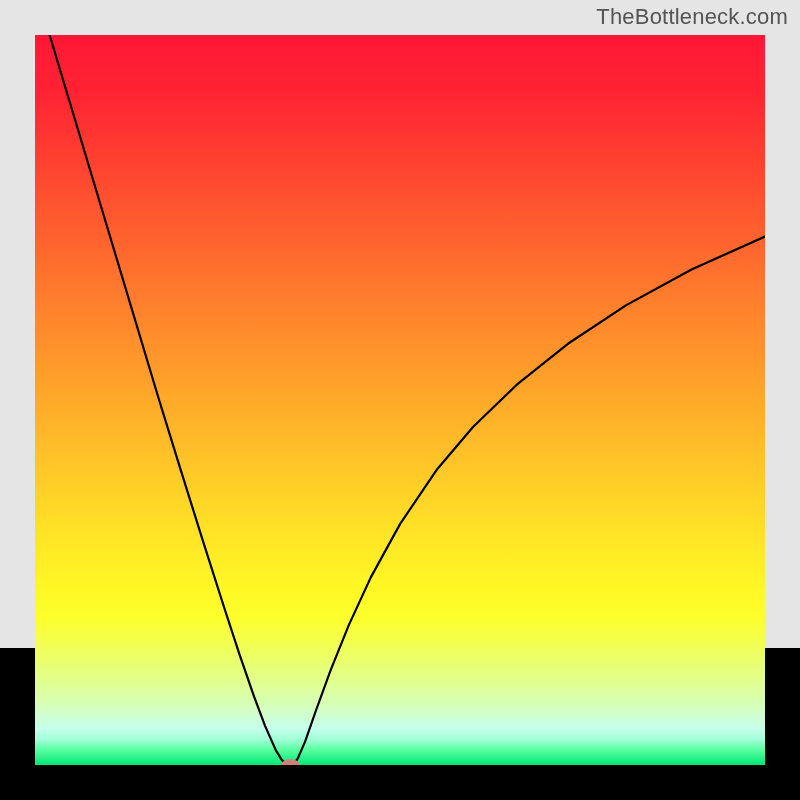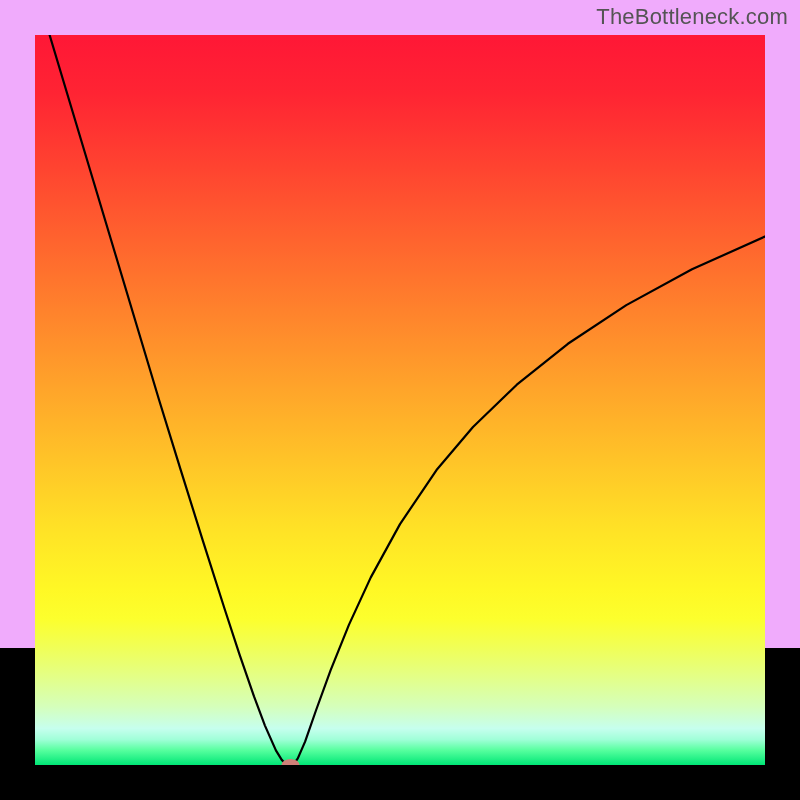--- a/index.html
+++ b/index.html
@@ -8,21 +8,21 @@
     width: 800px;
     height: 800px;
     overflow: hidden;
     background: #000000;
     font-family: Arial, Helvetica, sans-serif;
   }
   .container {
     position: relative;
     width: 800px;
     height: 648px;
-    background: #f0abfc;
+    background: #e5e5e5;
   }
   .attribution {
     position: absolute;
     top: 4px;
     right: 12px;
     color: #545454;
     font-size: 22px;
     font-weight: 400;
     letter-spacing: 0.2px;
     z-index: 10;

